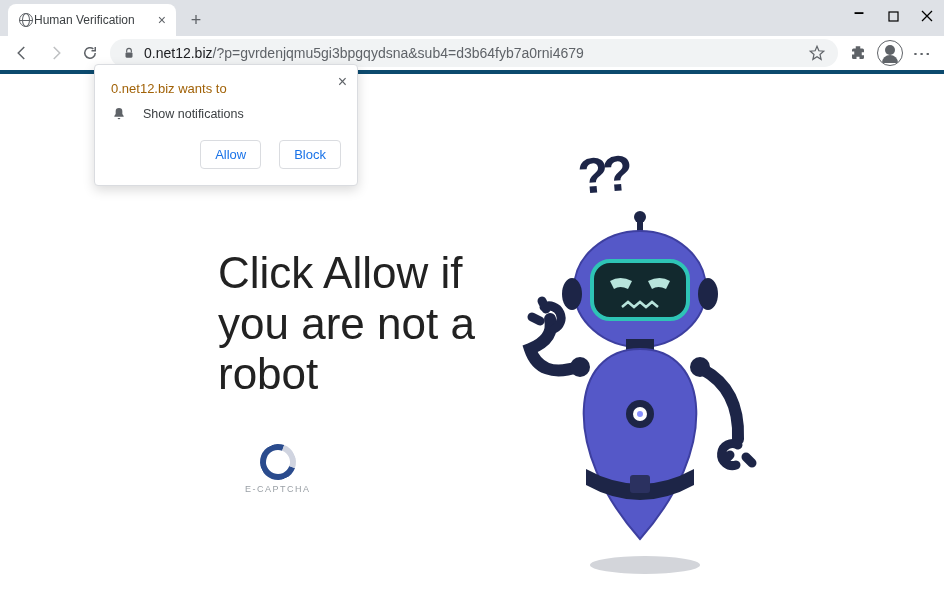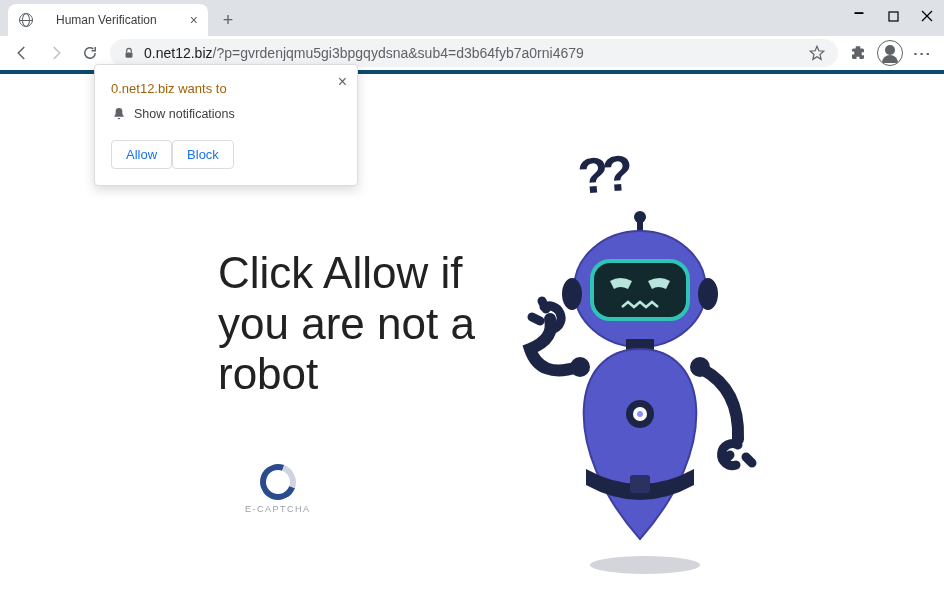--- a/index.html
+++ b/index.html
@@ -1,20 +1,20 @@
 <!DOCTYPE html>
 <html><head>
 <meta charset="utf-8">
 <style>
 * { margin: 0; padding: 0; box-sizing: border-box; font-family: "Segoe UI", Arial, sans-serif; }
 body { width: 944px; height: 595px; background: #fff; overflow: hidden; position: relative; }
 
 
 .titlebar { height: 36px; background: #dee1e6; display: flex; align-items: flex-end; padding-left: 8px; position: relative; }
-.tab { background: #fff; height: 32px; width: 200px; border-radius: 8px 8px 0 0; display: flex; align-items: center; padding: 0 10px; gap: 22px; font-size: 12px; color: #3c4043; position: relative; }
+.tab { background: #fff; height: 32px; width: 168px; border-radius: 8px 8px 0 0; display: flex; align-items: center; padding: 0 10px; gap: 0; font-size: 12px; color: #3c4043; position: relative; }
 .tab .favicon { width: 16px; height: 16px; display: flex; align-items: center; justify-content: center; }
 .tab .fav-globe { width: 14px; height: 14px; border: 1.2px solid #5f6368; border-radius: 50%; position: relative; }
 .tab .fav-globe::before { content: ''; position: absolute; left: 50%; top: -1px; bottom: -1px; width: 6px; border: 1.2px solid #5f6368; border-radius: 50%; transform: translateX(-50%); }
 .tab .fav-globe::after { content: ''; position: absolute; left: -1px; right: -1px; top: 50%; height: 0; border-top: 1.2px solid #5f6368; }
 .tab-title { flex: 1; white-space: nowrap; overflow: hidden; }
 .tab-close { font-size: 14px; color: #5f6368; cursor: pointer; line-height: 1; }
 .newtab { width: 28px; height: 28px; display: flex; align-items: center; justify-content: center; font-size: 18px; color: #5f6368; margin-left: 6px; margin-bottom: 2px; cursor: pointer; }
 .win-controls { position: absolute; right: 0; top: 0; height: 32px; display: flex; }
 .win-btn { width: 34px; height: 32px; display: flex; align-items: center; justify-content: center; font-size: 14px; color: #000; cursor: pointer; }
 .win-min { font-weight: bold; font-size: 18px; position: relative; top: -4px; }
@@ -32,29 +32,29 @@
 .avatar { width: 26px; height: 26px; border-radius: 50%; border: 1.5px solid #5f6368; display: flex; align-items: center; justify-content: center; }
 .avatar-inner { width: 10px; height: 10px; background: #5f6368; border-radius: 50%; position: relative; top: -3px; }
 .avatar::after { content: ''; position: absolute; width: 16px; height: 8px; background: #5f6368; border-radius: 8px 8px 0 0; margin-top: 12px; }
 .avatar { position: relative; overflow: hidden; }
 .dots { font-size: 18px; color: #5f6368; letter-spacing: -2px; writing-mode: vertical-lr; line-height: 1; }
 
 
 .perm { position: absolute; left: 94px; top: 64px; width: 264px; background: #fff; border: 1px solid #dadce0; border-radius: 4px; box-shadow: 0 4px 12px rgba(0,0,0,0.15); padding: 16px; z-index: 10; }
 .perm-close { position: absolute; right: 10px; top: 8px; font-size: 16px; color: #5f6368; cursor: pointer; }
 .perm-title { font-size: 13px; color: #a16207; margin-bottom: 10px; }
-.perm-row { display: flex; align-items: center; gap: 7px; font-size: 12.5px; color: #3c4043; margin-bottom: 18px; }
+.perm-row { display: flex; align-items: center; gap: 16px; font-size: 12.5px; color: #3c4043; margin-bottom: 18px; }
 .bell { width: 16px; height: 16px; }
-.perm-btns { display: flex; gap: 0; justify-content: flex-start; }
+.perm-btns { display: flex; gap: 18px; justify-content: flex-end; }
 .perm-btn { border: 1px solid #dadce0; background: #fff; color: #1a73e8; font-size: 13px; padding: 6px 14px; border-radius: 4px; cursor: pointer; }
 
 
 .page { position: absolute; top: 74px; left: 0; right: 0; bottom: 0; background: #fff; }
 .headline { position: absolute; left: 218px; top: 174px; font-size: 44px; font-weight: 400; color: #222; line-height: 1.15; }
-.ecap { position: absolute; left: 245px; top: 390px; text-align: center; }
+.ecap { position: absolute; left: 245px; top: 370px; text-align: center; }
 .ecap-logo { width: 36px; height: 36px; margin: 0 auto 4px; border-radius: 50%; border: 6px solid #2a4b8d; border-right-color: #d0d4e0; transform: rotate(-25deg); }
 .ecap-text { font-size: 9px; letter-spacing: 1.5px; color: #9aa0a6; }
 
 
 .robot-wrap { position: absolute; left: 500px; top: 80px; width: 280px; height: 420px; }
 .shadow { position: absolute; left: 90px; top: 402px; width: 110px; height: 18px; background: #d3d5da; border-radius: 50%; }
 .qmarks { position: absolute; left: 78px; top: -8px; font-size: 50px; font-weight: 900; color: #1d2547; transform: rotate(-5deg); letter-spacing: -6px; }
 svg.robot { position: absolute; left: 0; top: 35px; width: 280px; height: 380px; }
 </style>
 </head>

